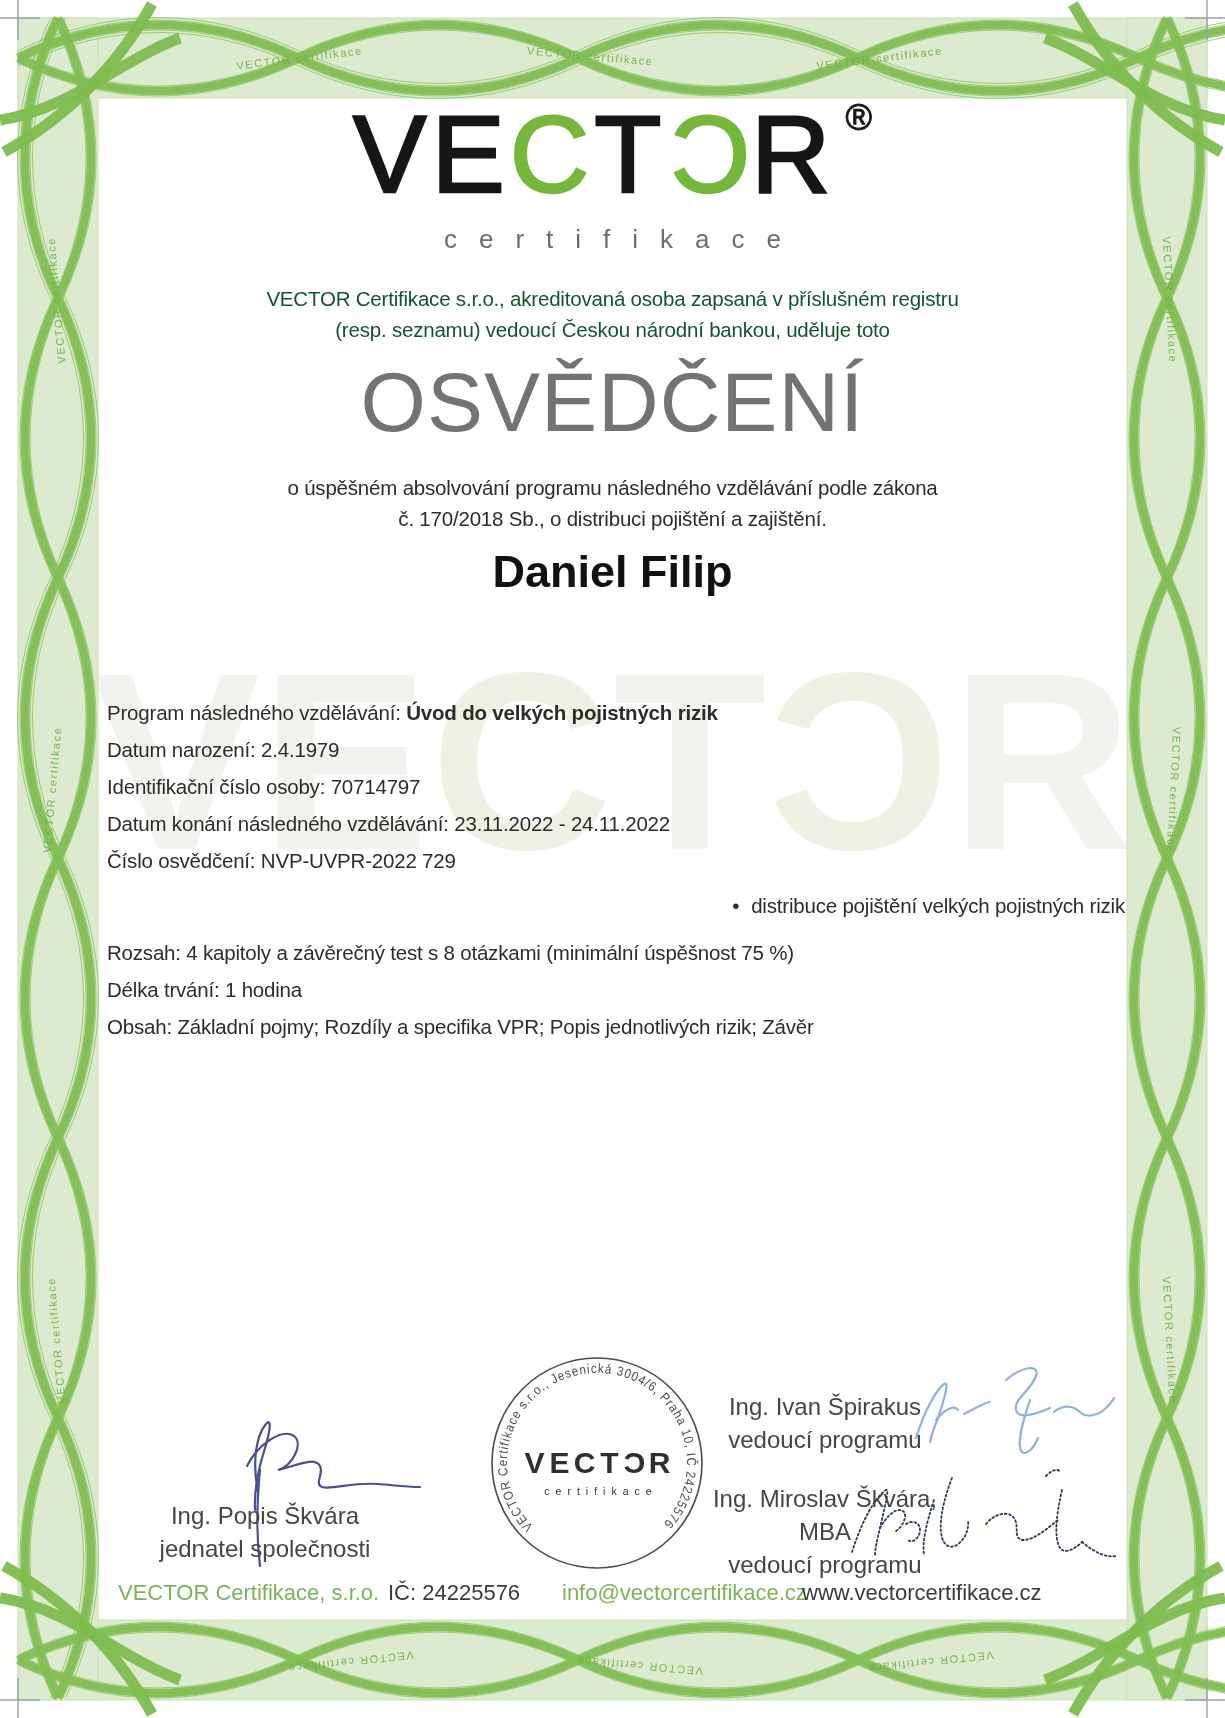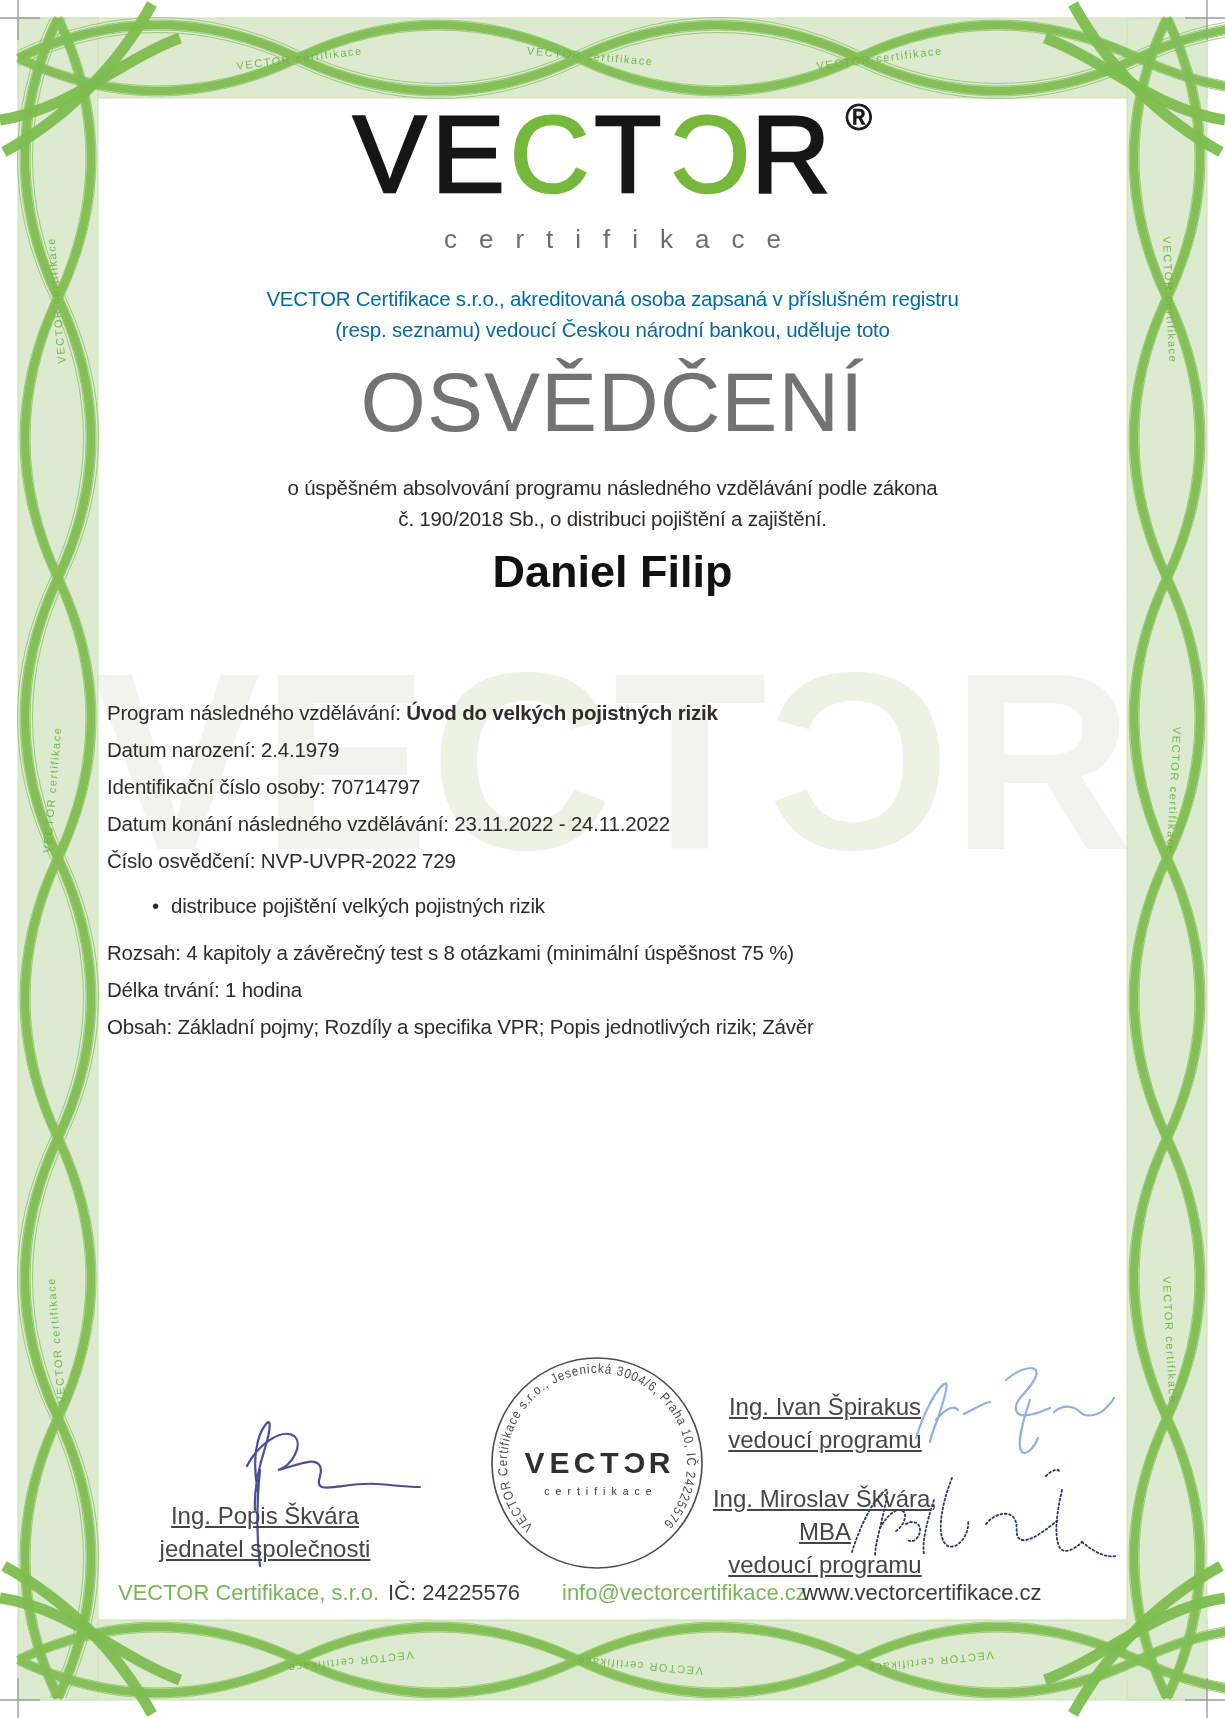--- a/index.html
+++ b/index.html
@@ -25,38 +25,38 @@
   .logo-row{font-size:110px;line-height:1.05;letter-spacing:5px;color:#161616;
             font-weight:normal;-webkit-text-stroke:2.5px currentColor;white-space:nowrap;}
   .logo-row .green{color:#76b83b;}
   .flipx{display:inline-block;transform:scaleX(-1);}
   .reg{display:inline-block;font-size:36px;-webkit-text-stroke:1px currentColor;
        transform:translateY(-62px);margin-left:10px;letter-spacing:0;}
   .logo-sub{margin-top:12px;font-size:26px;letter-spacing:22px;color:#6c6d70;
             text-indent:22px;}
   
   .intro{position:absolute;top:283px;left:0;right:0;text-align:center;font-size:20.5px;
-         line-height:31px;color:#0369a1;letter-spacing:-0.2px;}
+         line-height:31px;color:#14532d;letter-spacing:-0.2px;}
   .cert-title{position:absolute;top:352px;left:0;right:0;text-align:center;
          font-size:84px;line-height:1.2;color:#737373;letter-spacing:1px;}
   .sub{position:absolute;top:472px;left:0;right:0;text-align:center;font-size:20.5px;
          line-height:31px;color:#2f2b28;letter-spacing:-0.2px;}
   .recipient{position:absolute;top:546px;left:0;right:0;text-align:center;
          font-size:45px;font-weight:bold;color:#111;}
   
   .details{position:absolute;top:701px;left:107px;right:100px;font-size:20.5px;
            line-height:24px;color:#2f2b28;letter-spacing:-0.2px;}
   .details .line{margin-bottom:13px;}
-  .details .bullet-line{margin-top:21px;margin-bottom:13px;padding-left:45px;}
+  .details .bullet-line{margin-top:21px;margin-bottom:13px;padding-left:45px;text-align:right;}
   .details .bullet{display:inline-block;margin-right:12px;}
   .details .gap-before{margin-top:23px;}
   .bold{font-weight:bold;}
   
   .sig-layer{position:absolute;inset:0;z-index:4;pointer-events:none;}
-  .sig-name{font-size:24px;color:#454545;line-height:33px;text-decoration:underline;}
+  .sig-name{font-size:24px;color:#454545;line-height:33px;}
   .left-col{position:absolute;top:1499px;left:150px;width:230px;text-align:center;z-index:5;}
   .right-col{position:absolute;left:700px;width:250px;text-align:center;z-index:5;}
   .rc1{top:1390px;} .rc2{top:1482px;}
   .stamp{position:absolute;left:489px;top:1355px;width:216px;height:216px;z-index:5;}
   .stamp-ring{font-family:"Liberation Sans",sans-serif;font-size:13.2px;fill:#4b4b49;
               letter-spacing:1.1px;}
   .stamp-logo{font-family:"Liberation Sans",sans-serif;font-size:30px;fill:#2f2f2d;
               font-weight:bold;text-anchor:middle;}
   .stamp-sub{font-family:"Liberation Sans",sans-serif;font-size:10.5px;fill:#2f2f2d;
              letter-spacing:6px;text-anchor:middle;}
@@ -194,21 +194,21 @@
 
     <div class="intro">
       <div>VECTOR Certifikace s.r.o., akreditovaná osoba zapsaná v příslušném registru</div>
       <div>(resp. seznamu) vedoucí Českou národní bankou, uděluje toto</div>
     </div>
 
     <div class="cert-title">OSVĚDČENÍ</div>
 
     <div class="sub">
       <div>o úspěšném absolvování programu následného vzdělávání podle zákona</div>
-      <div>č. 190/2018 Sb., o distribuci pojištění a zajištění.</div>
+      <div>č. 170/2018 Sb., o distribuci pojištění a zajištění.</div>
     </div>
 
     <div class="recipient">Daniel Filip</div>
 
     <div class="details">
       <div class="line"><span>Program následného vzdělávání: </span><span class="bold">Úvod do velkých pojistných rizik</span></div>
       <div class="line">Datum narození: 2.4.1979</div>
       <div class="line">Identifikační číslo osoby: 70714797</div>
       <div class="line">Datum konání následného vzdělávání: 23.11.2022 - 24.11.2022</div>
       <div class="line">Číslo osvědčení: NVP-UVPR-2022 729</div>

